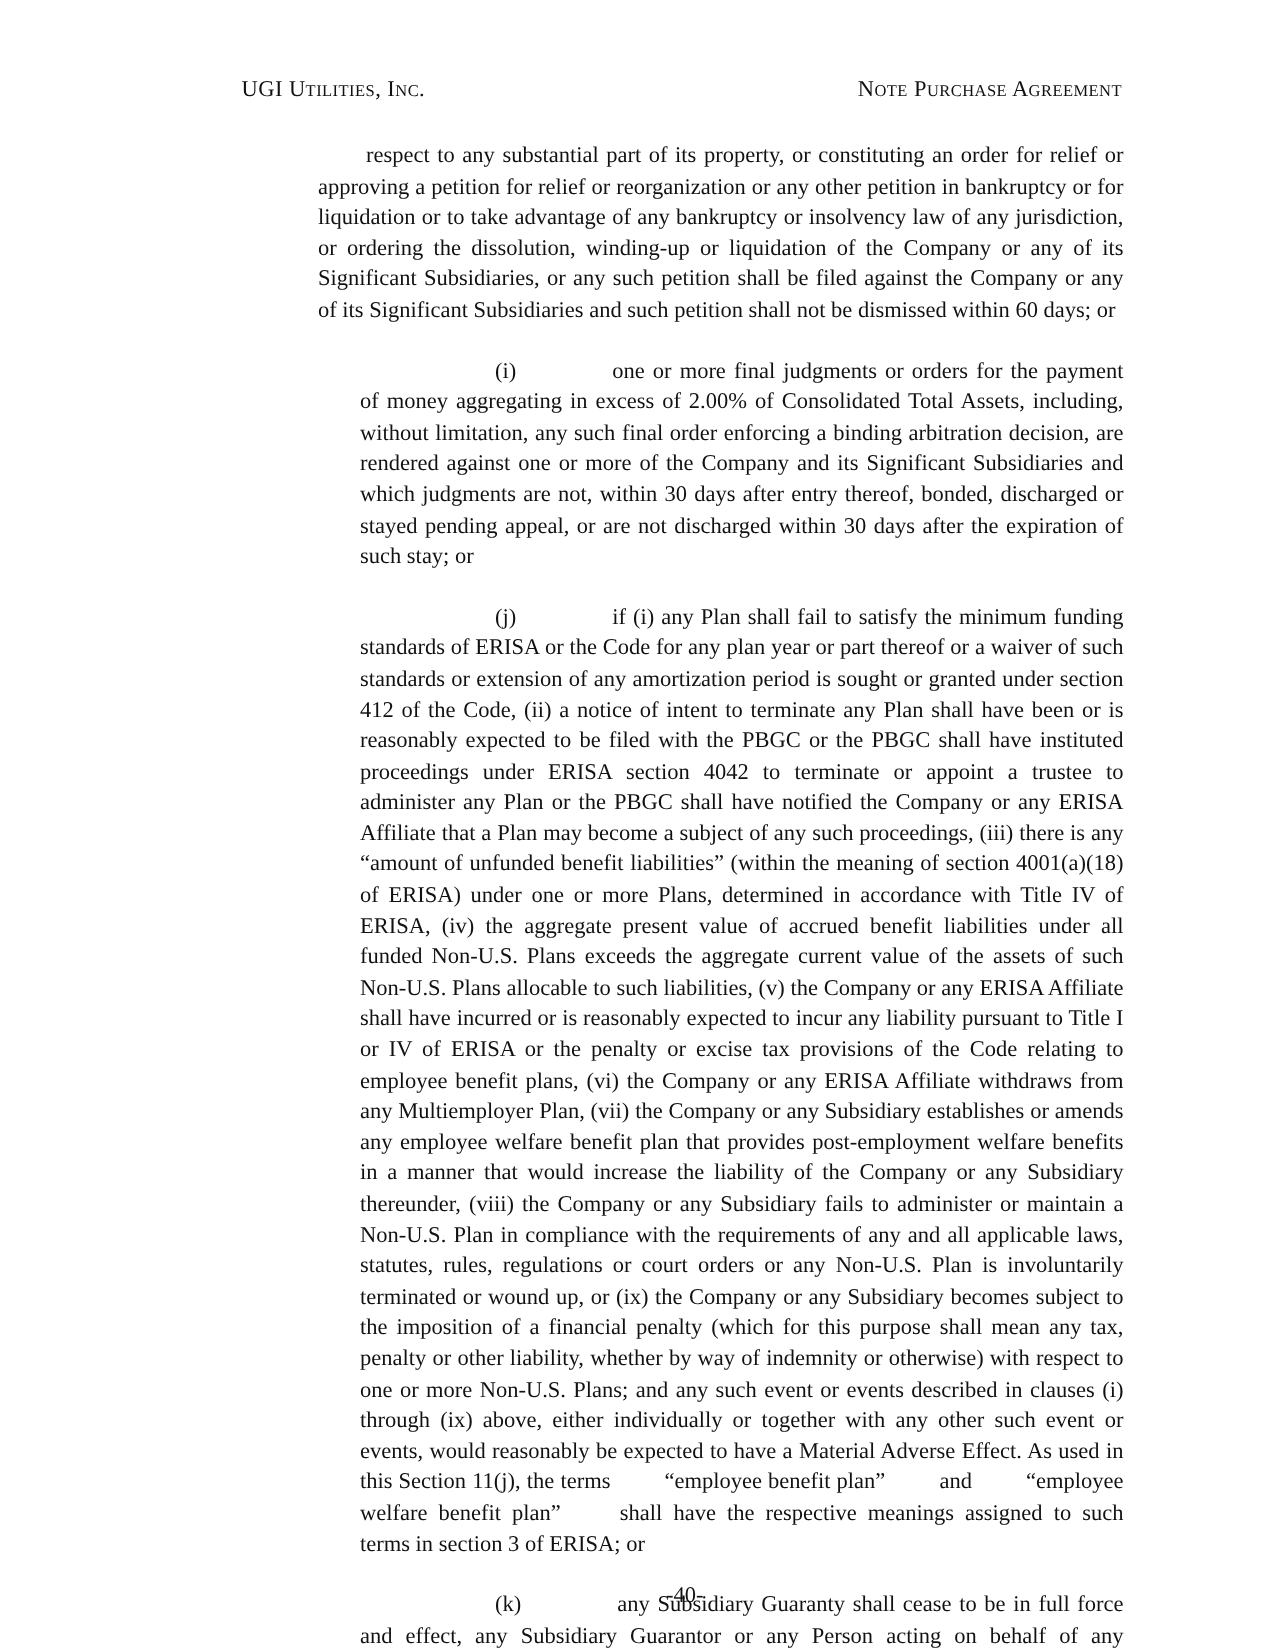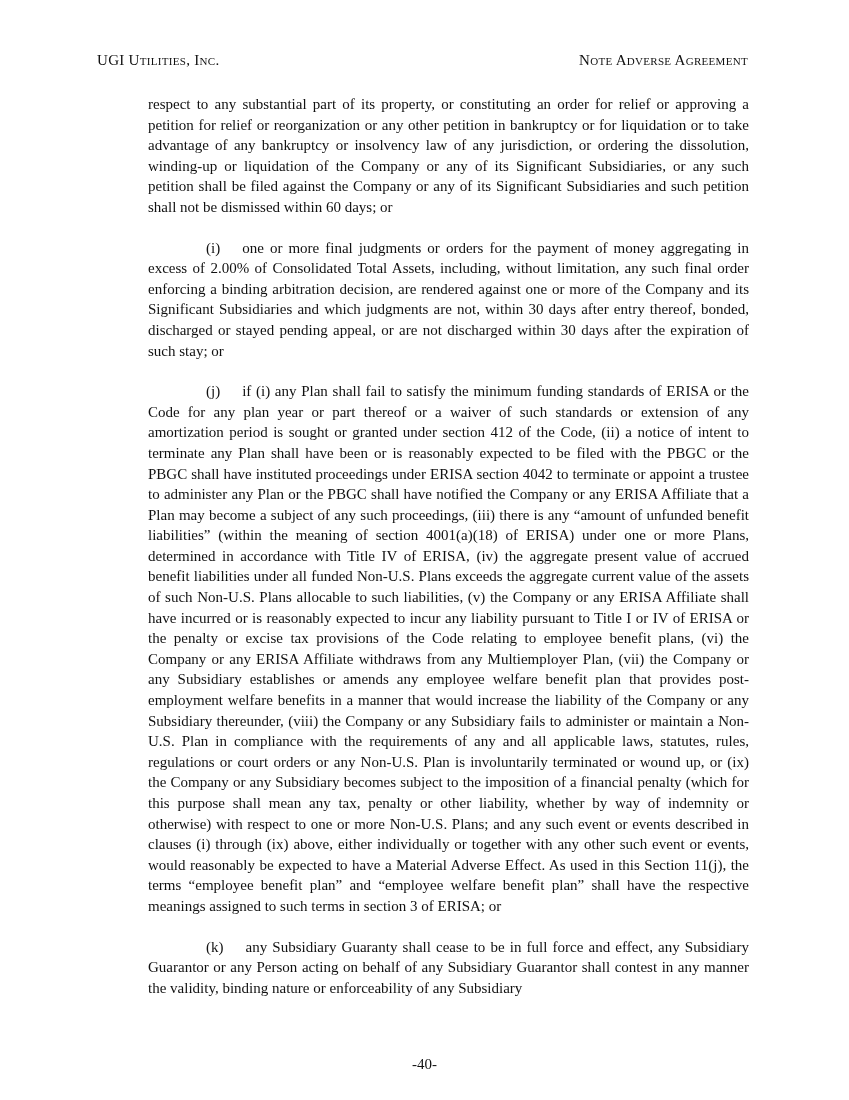--- a/index.html
+++ b/index.html
@@ -1,15 +1,15 @@
 <!DOCTYPE html>
 <html><head>
 <meta charset="utf-8">
 <style>
-  * { box-sizing: border-box; }
+  * { box-sizing: border-box; padding-left: 32px; }
   html, body { margin: 0; padding: 0; }
   body {
     width: 849px; height: 1100px;
     background: #ffffff;
     font-family: "Liberation Serif", serif;
     color: #111111;
   }
   .page {
     position: relative;
     width: 849px; height: 1100px;
@@ -27,38 +27,38 @@
     white-space: nowrap;
   }
   .content {
     position: absolute;
     top: 94px; left: 148px; width: 601px;
     font-size: 15px;
     line-height: 20.6px;
     text-align: justify;
   }
   p.para { margin: 0 0 20px 0; }
-  p.para.clause { text-indent: 58px; }
+  p.para.clause { text-indent: 58px; margin-left: 28px; }
   .tab { display: inline-block; width: 22px; }
   .bold-term { font-weight: normal; }
   .footer {
     position: absolute;
     top: 1056px; left: 0; width: 849px;
     text-align: center;
     font-size: 15px;
   }
 </style>
 </head>
 <body>
 
 <div class="page">
 
   <div class="header">
     <span class="header-left">UGI Utilities, Inc.</span>
-    <span class="header-right">Note Adverse Agreement</span>
+    <span class="header-right">Note Purchase Agreement</span>
   </div>
 
   <div class="content">
 
     <p class="para"><span>respect to any substantial part of its property, or constituting an order for relief or approving a petition for relief or reorganization or any other petition in bankruptcy or for liquidation or to take advantage of any bankruptcy or insolvency law of any jurisdiction, or ordering the dissolution, winding-up or liquidation of the Company or any of its Significant Subsidiaries, or any such petition shall be filed against the Company or any of its Significant Subsidiaries and such petition shall not be dismissed within 60 days; or</span></p>
 
     <p class="para clause"><span class="plabel">(i)</span><span class="tab"></span><span>one or more final judgments or orders for the payment of money aggregating in excess of 2.00% of Consolidated Total Assets, including, without limitation, any such final order enforcing a binding arbitration decision, are rendered against one or more of the Company and its Significant Subsidiaries and which judgments are not, within 30 days after entry thereof, bonded, discharged or stayed pending appeal, or are not discharged within 30 days after the expiration of such stay; or</span></p>
 
     <p class="para clause"><span class="plabel">(j)</span><span class="tab"></span><span>if (i) any Plan shall fail to satisfy the minimum funding standards of ERISA or the Code for any plan year or part thereof or a waiver of such standards or extension of any amortization period is sought or granted under section 412 of the Code, (ii) a notice of intent to terminate any Plan shall have been or is reasonably expected to be filed with the PBGC or the PBGC shall have instituted proceedings under ERISA section 4042 to terminate or appoint a trustee to administer any Plan or the PBGC shall have notified the Company or any ERISA Affiliate that a Plan may become a subject of any such proceedings, (iii) there is any “amount of unfunded benefit liabilities” (within the meaning of section 4001(a)(18) of ERISA) under one or more Plans, determined in accordance with Title IV of ERISA, (iv) the aggregate present value of accrued benefit liabilities under all funded Non-U.S. Plans exceeds the aggregate current value of the assets of such Non-U.S. Plans allocable to such liabilities, (v) the Company or any ERISA Affiliate shall have incurred or is reasonably expected to incur any liability pursuant to Title I or IV of ERISA or the penalty or excise tax provisions of the Code relating to employee benefit plans, (vi) the Company or any ERISA Affiliate withdraws from any Multiemployer Plan, (vii) the Company or any Subsidiary establishes or amends any employee welfare benefit plan that provides post-employment welfare benefits in a manner that would increase the liability of the Company or any Subsidiary thereunder, (viii) the Company or any Subsidiary fails to administer or maintain a Non-U.S. Plan in compliance with the requirements of any and all applicable laws, statutes, rules, regulations or court orders or any Non-U.S. Plan is involuntarily terminated or wound up, or (ix) the Company or any Subsidiary becomes subject to the imposition of a financial penalty (which for this purpose shall mean any tax, penalty or other liability, whether by way of indemnity or otherwise) with respect to one or more Non-U.S. Plans; and any such event or events described in clauses (i) through (ix) above, either individually or together with any other such event or events, would reasonably be expected to have a Material Adverse Effect.  As used in this Section 11(j), the terms </span><span class="bold-term">“employee benefit plan”</span><span> and </span><span class="bold-term">“employee welfare benefit plan”</span><span> shall have the respective meanings assigned to such terms in section 3 of ERISA; or</span></p>
 

